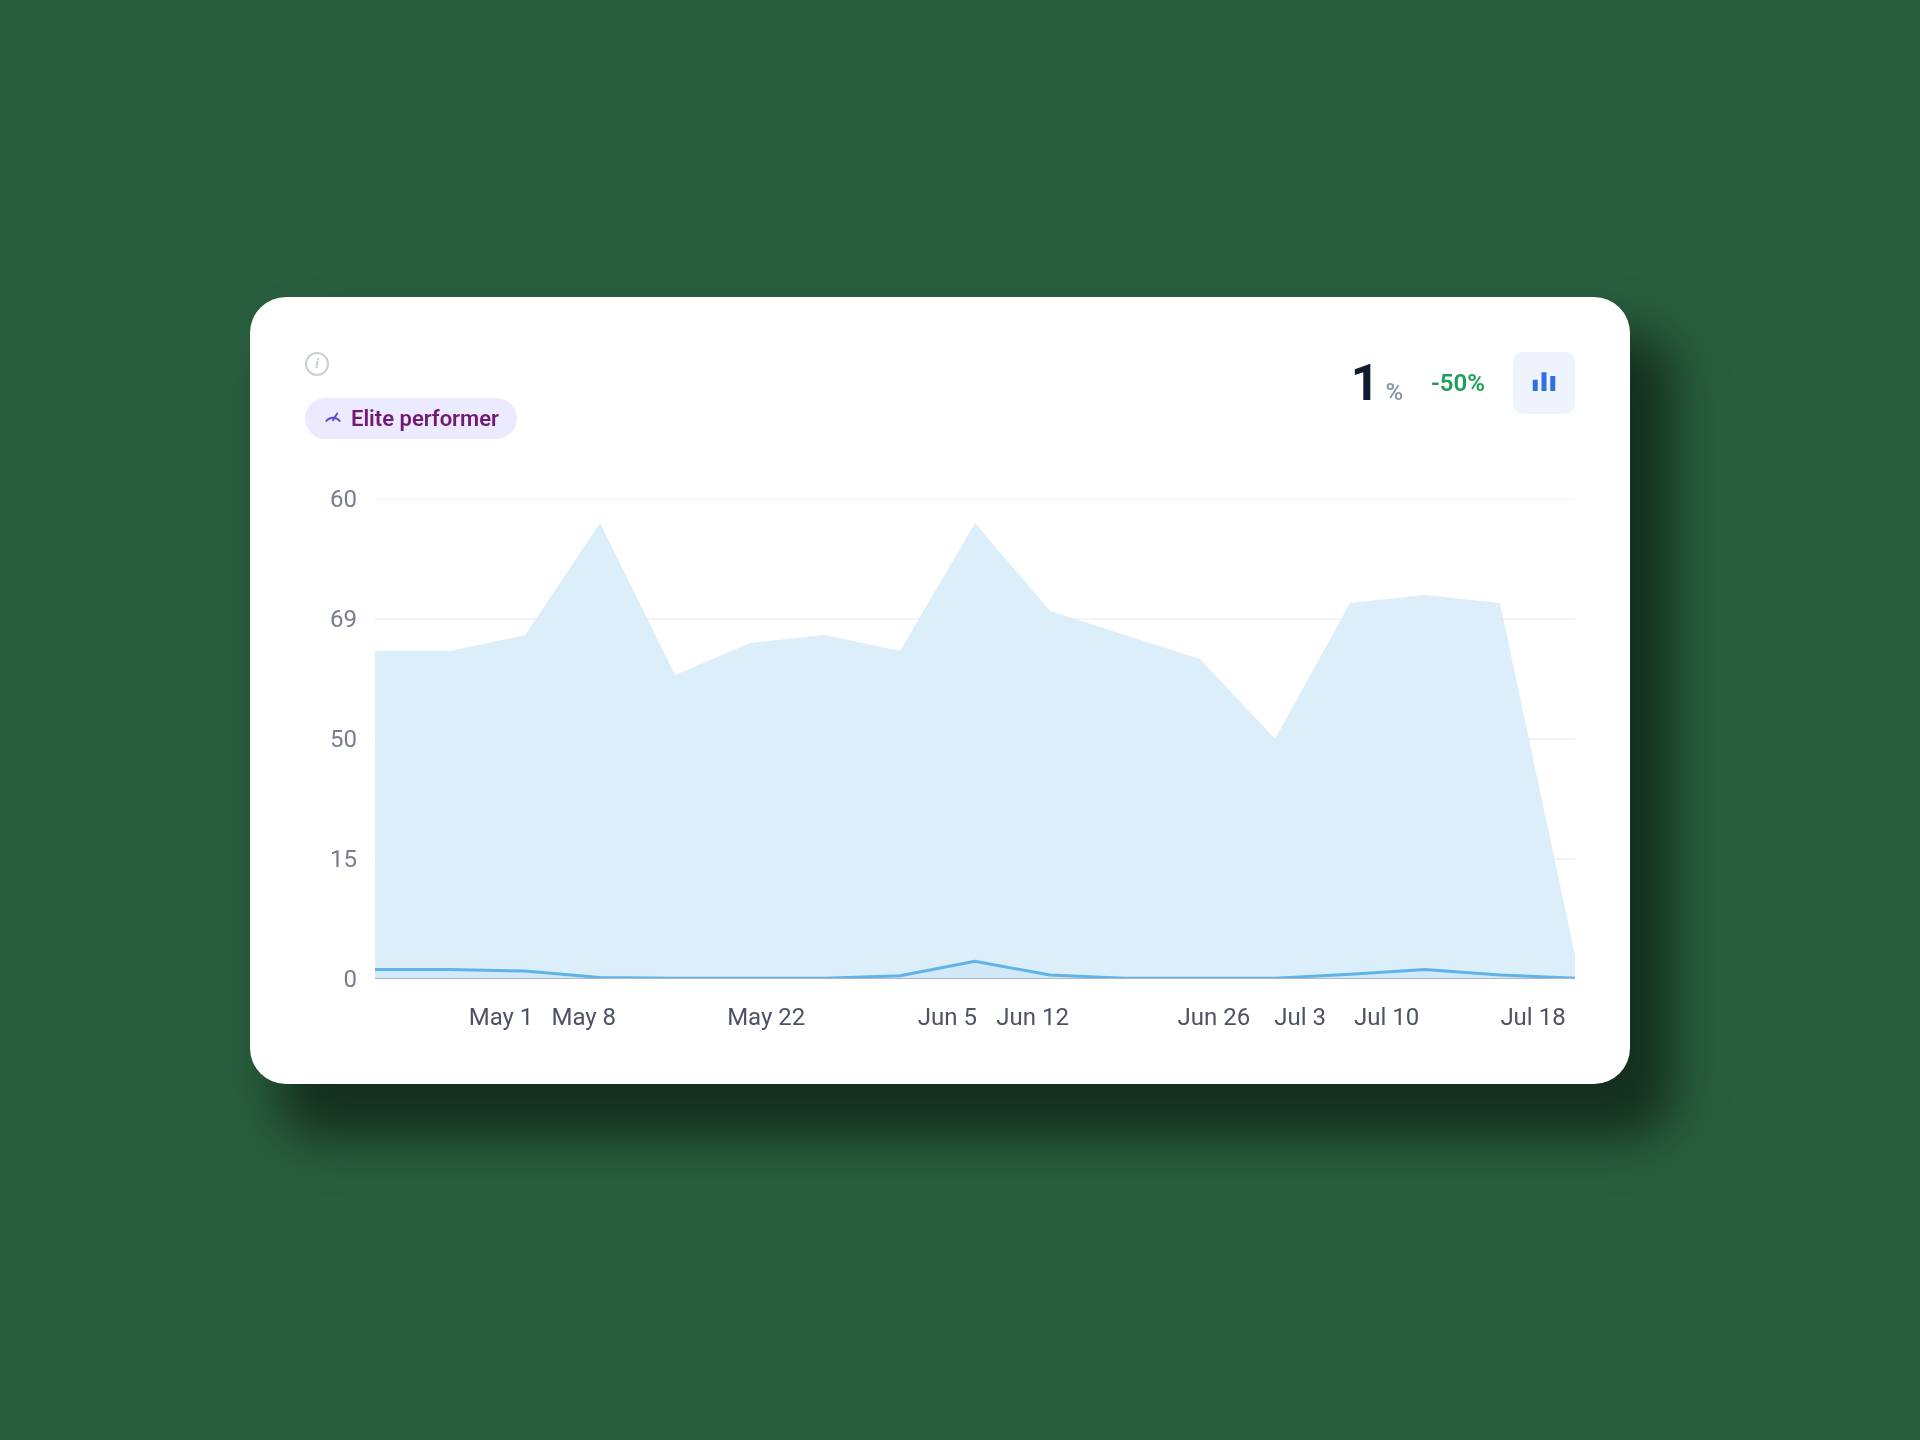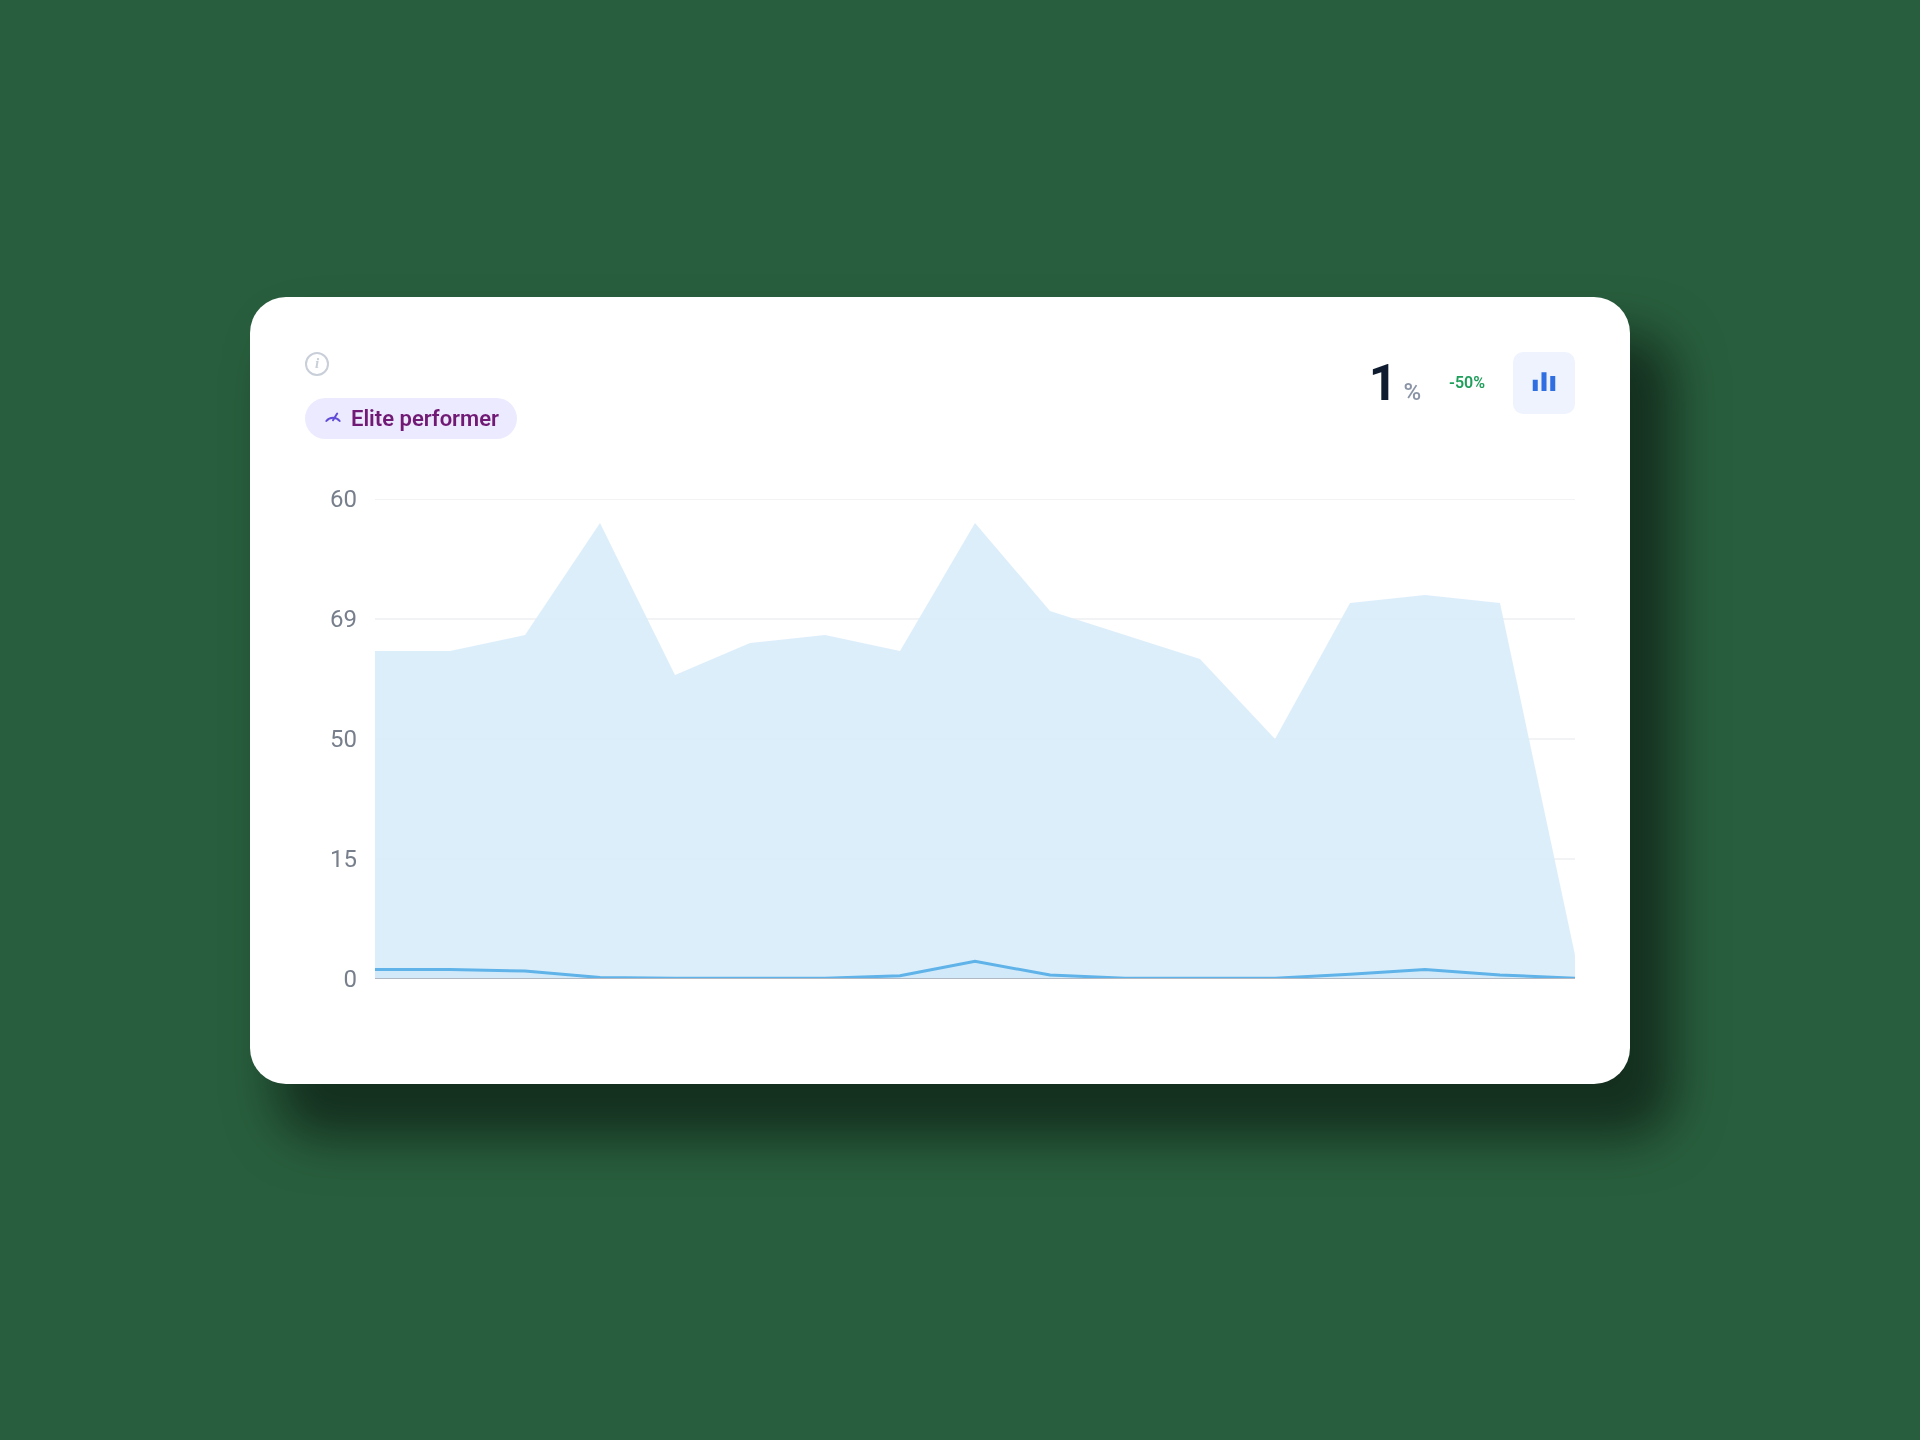--- a/index.html
+++ b/index.html
@@ -85,21 +85,21 @@
     font-size: 50px;
     font-weight: 700;
     color: #0F1B2F;
   }
   .metric-unit {
     font-size: 24px;
     font-weight: 500;
     color: #8A94A6;
   }
   .delta {
-    font-size: 16px;
+    font-size: 24px;
     font-weight: 600;
     color: #1E9E5A;
   }
   .chart-toggle {
     width: 62px;
     height: 62px;
     background: #EEF3FE;
     border-radius: 10px;
     display: flex;
     align-items: center;
@@ -221,14 +221,25 @@
           <line x1="0" x2="1000" y1="360" y2="360" class="gridline"></line>
           <line x1="0" x2="1000" y1="240" y2="240" class="gridline"></line>
           <line x1="0" x2="1000" y1="120" y2="120" class="gridline"></line>
           <line x1="0" x2="1000" y1="0" y2="0" class="gridline"></line>
           <path d="M0 152 L62.5 152 L125 136 L187.5 24 L250 176 L312.5 144 L375 136 L437.5 152 L500 24 L562.5 112 L625 136 L687.5 160 L750 240 L812.5 104 L875 96 L937.5 104 L1000 456 L 1000 480 L 0 480 Z" class="area1"></path>
           <path d="M0 470.4 L62.5 470.4 L125 472 L187.5 478.4 L250 479.2 L312.5 479.2 L375 479.2 L437.5 476.8 L500 462.4 L562.5 476 L625 479.2 L687.5 479.2 L750 479.2 L812.5 475.2 L875 470.4 L937.5 476 L1000 479.2 L 1000 480 L 0 480 Z" class="area2-fill"></path>
           <path d="M0 470.4 L62.5 470.4 L125 472 L187.5 478.4 L250 479.2 L312.5 479.2 L375 479.2 L437.5 476.8 L500 462.4 L562.5 476 L625 479.2 L687.5 479.2 L750 479.2 L812.5 475.2 L875 470.4 L937.5 476 L1000 479.2" class="area2-stroke"></path>
           <line x1="0" x2="1000" y1="480" y2="480" class="baseline"></line>
         </svg>
     </div>
+    <div class="x-axis" id="x-axis">
+        <div class="x-label" style="left: 10.5%;">May 1</div>
+        <div class="x-label" style="left: 17.4%;">May 8</div>
+        <div class="x-label" style="left: 32.6%;">May 22</div>
+        <div class="x-label" style="left: 47.7%;">Jun 5</div>
+        <div class="x-label" style="left: 54.8%;">Jun 12</div>
+        <div class="x-label" style="left: 69.9%;">Jun 26</div>
+        <div class="x-label" style="left: 77.1%;">Jul 3</div>
+        <div class="x-label" style="left: 84.3%;">Jul 10</div>
+        <div class="x-label" style="left: 96.5%;">Jul 18</div>
+      </div>
   </div>
 </div>
 
 </body></html>

